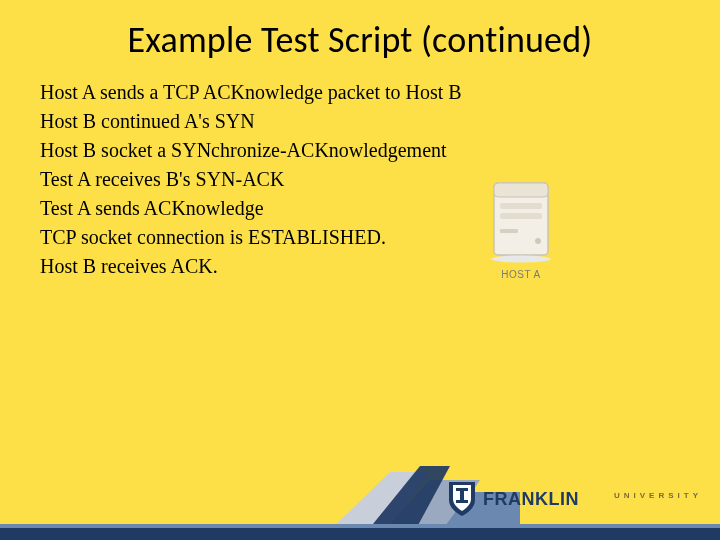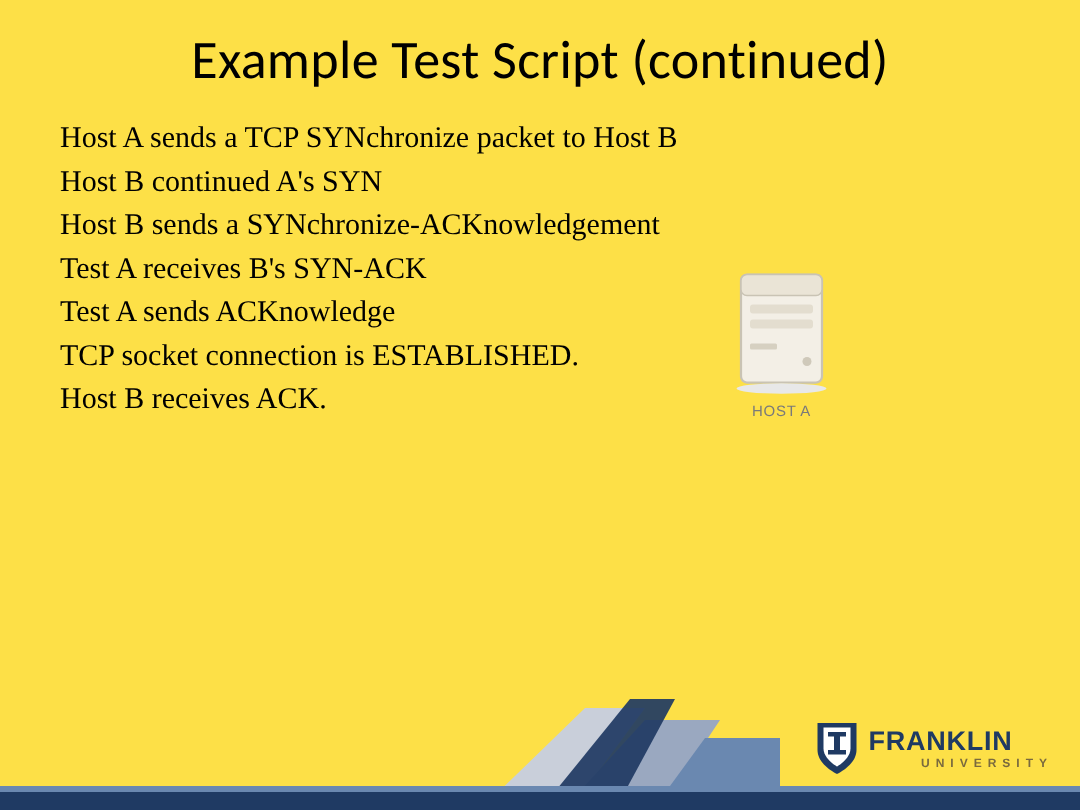--- a/index.html
+++ b/index.html
@@ -88,21 +88,21 @@
     position: absolute;
     right: 18px;
     bottom: 22px;
     display: flex;
     align-items: center;
     gap: 6px;
   }
   .footer .logo svg { display: block; }
   .footer .logo-text {
     display: flex;
-    flex-direction: column;
+    flex-direction: row;
     line-height: 1;
     font-family: "Arial Black", Arial, sans-serif;
   }
   .footer .logo-text .fn {
     font-size: 18px;
     font-weight: 900;
     color: #1f3a63;
     letter-spacing: 0.5px;
   }
   .footer .logo-text .uni {
@@ -115,23 +115,23 @@
   }
 </style>
 </head>
 <body>
 
 <div class="slide">
 
   <div class="title">Example Test Script (continued)</div>
 
   <div class="body-text">
-    <div>Host A sends a TCP SYNchronize packet to Host B</div>
+    <div>Host A sends a TCP ACKnowledge packet to Host B</div>
     <div>Host B continued A's SYN</div>
-    <div>Host B sends a SYNchronize-ACKnowledgement</div>
+    <div>Host B socket a SYNchronize-ACKnowledgement</div>
     <div>Test A receives B's SYN-ACK</div>
     <div>Test A sends ACKnowledge</div>
     <div>TCP socket connection is ESTABLISHED.</div>
     <div>Host B receives ACK.</div>
   </div>
 
   <div class="hosts">
     <div class="host">
       <svg width="70" height="84" viewBox="0 0 70 84">
         <rect x="8" y="4" width="54" height="72" rx="4" fill="#f3efe6" stroke="#c9c3b4" stroke-width="1.5"></rect>

